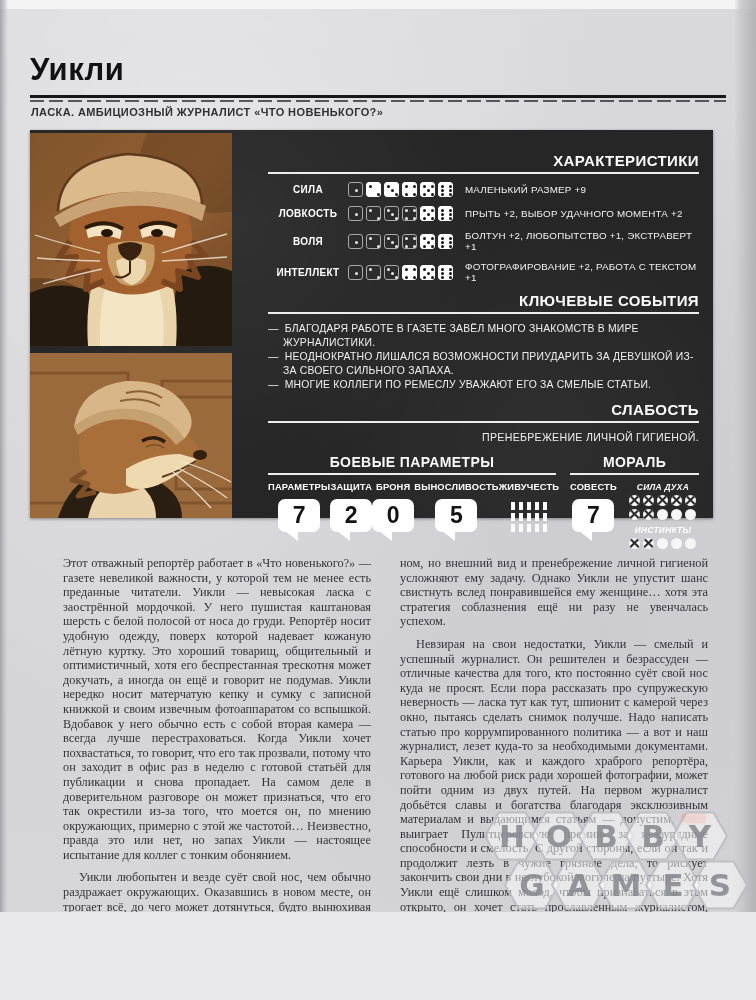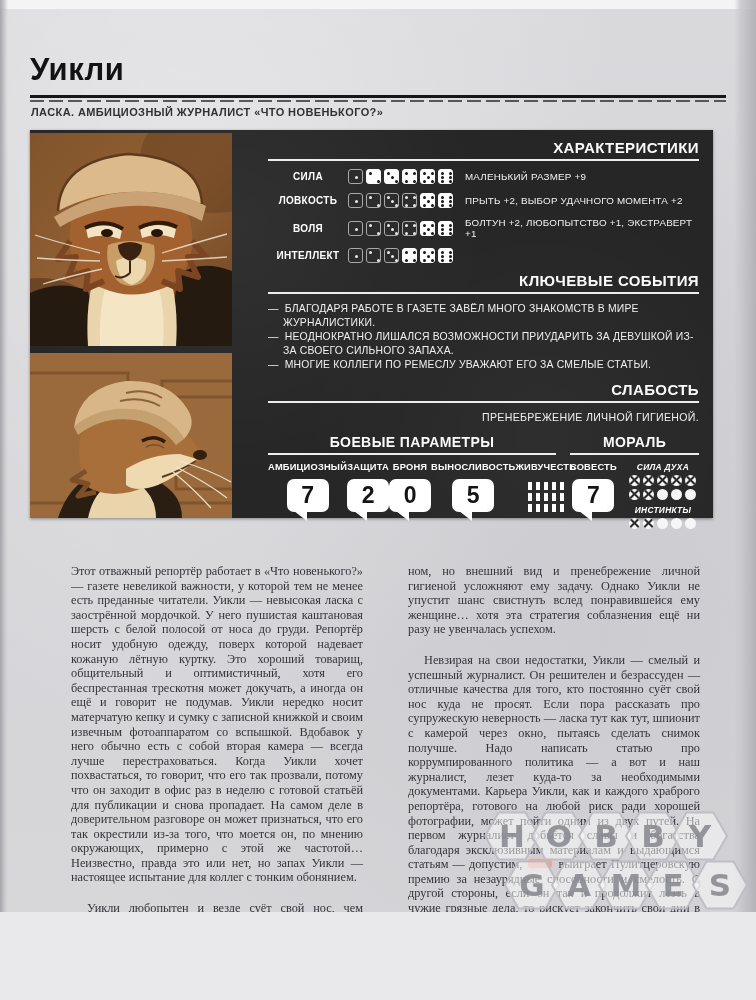--- a/index.html
+++ b/index.html
@@ -32,21 +32,21 @@
       radial-gradient(circle at 30% 25%, rgba(255,255,255,.05), transparent 45%),
       radial-gradient(circle at 75% 80%, rgba(255,255,255,.04), transparent 40%),
       #262626;
     box-shadow:0 1px 3px rgba(0,0,0,.4);
   }
   .portrait { position:absolute; left:0; overflow:hidden; background:#7d5028; }
   .portrait-1 { top:3px;  width:202px; height:213px; }
   .portrait-2 { top:223px; width:202px; height:165px; }
   .portrait svg { display:block; width:100%; height:100%; }
 
-  .panel-content { position:absolute; left:238px; top:9px; right:14px; color:#fff; }
+  .panel-content { position:absolute; left:238px; top:22px; right:14px; color:#fff; }
 
   .sec-h {
     font-size:15px; font-weight:bold; text-align:right; letter-spacing:.4px;
     padding-bottom:3px; border-bottom:2px solid #ededed; color:#fafafa;
   }
   
   .stats { margin-top:8px; }
   .stat-row { display:flex; align-items:center; margin-bottom:9px; }
   .stat-label { width:80px; font-size:10px; font-weight:bold; letter-spacing:.3px;text-align:center; }
   .dice { display:flex; gap:3px; width:108px; }
@@ -93,21 +93,21 @@
   .mcircle.crossed::before, .mcircle.crossed::after {
     content:""; position:absolute; left:-2px; right:-2px; top:50%; height:2px; margin-top:-1px; background:#2b2b2b; }
   .mcircle.crossed::before { transform:rotate(45deg); }
   .mcircle.crossed::after  { transform:rotate(-45deg); }
   .dots-label-2 { margin-top:5px; }
 
   
   .bodytext { position:absolute; left:55px; top:548px; width:661px; display:flex; gap:13px;
               font-family:"Liberation Serif", serif; color:#33333a; }
   .bodycol { width:324px; font-size:12.3px; line-height:14.6px; text-align:justify; }
-  .bodycol p { margin:16px; }
+  .bodycol p { margin:8px; }
   .bodycol p.indent { text-indent:16px; }
   .smudge { display:inline-block; width:24px; height:9px; border-radius:3px; background:#dfaaa4;
             box-shadow:0 0 3px 1px #e7c0ba; vertical-align:baseline; margin:0 2px; }
 
   
   .pagenum-box { position:absolute; left:0; top:950px; width:47px; height:22px; background:#1b1b1b;
                  display:flex; align-items:center; justify-content:flex-end; padding-right:9px;
                  box-shadow:inset 0 0 0 1px #3a3a3a; }
   .pagenum { color:#cfcfcf; font-size:11px; font-family:"Liberation Serif", serif; font-style:italic; }
 
@@ -349,39 +349,40 @@
               </span>
               <span class="die die-fill">
                 <span class="pip" style="left: 2px; top: 2px;"></span>
                 <span class="pip" style="left: 10px; top: 2px;"></span>
                 <span class="pip" style="left: 2px; top: 6px;"></span>
                 <span class="pip" style="left: 10px; top: 6px;"></span>
                 <span class="pip" style="left: 2px; top: 10px;"></span>
                 <span class="pip" style="left: 10px; top: 10px;"></span>
               </span>
             </span>
+            <span class="stat-skills">ФОТОГРАФИРОВАНИЕ +2, РАБОТА С ТЕКСТОМ +1</span>
           </div>
         </div>
 
       <div class="sec-h">КЛЮЧЕВЫЕ СОБЫТИЯ</div>
       <ul class="events" id="events-list">
           <li>БЛАГОДАРЯ РАБОТЕ В ГАЗЕТЕ ЗАВЁЛ МНОГО ЗНАКОМСТВ В МИРЕ ЖУРНАЛИСТИКИ.</li>
           <li>НЕОДНОКРАТНО ЛИШАЛСЯ ВОЗМОЖНОСТИ ПРИУДАРИТЬ ЗА ДЕВУШКОЙ ИЗ-ЗА СВОЕГО СИЛЬНОГО ЗАПАХА.</li>
           <li>МНОГИЕ КОЛЛЕГИ ПО РЕМЕСЛУ УВАЖАЮТ ЕГО ЗА СМЕЛЫЕ СТАТЬИ.</li>
         </ul>
 
       <div class="sec-h" style="margin-top:9px">СЛАБОСТЬ</div>
       <div class="weakness-text">ПРЕНЕБРЕЖЕНИЕ ЛИЧНОЙ ГИГИЕНОЙ.</div>
 
       <div class="combat-wrap">
         <div class="combat-left">
           <div class="sec-h2">БОЕВЫЕ ПАРАМЕТРЫ</div>
           <div class="cstats" id="combat-stats">
               <div class="cstat">
-                <span class="cstat-label">АМБИЦИОЗНЫЙ</span>
+                <span class="cstat-label">ПАРАМЕТРЫ</span>
                 <div class="bubble">
                   <span>7</span>
                 </div>
               </div>
               <div class="cstat">
                 <span class="cstat-label">ЗАЩИТА</span>
                 <div class="bubble">
                   <span>2</span>
                 </div>
               </div>

